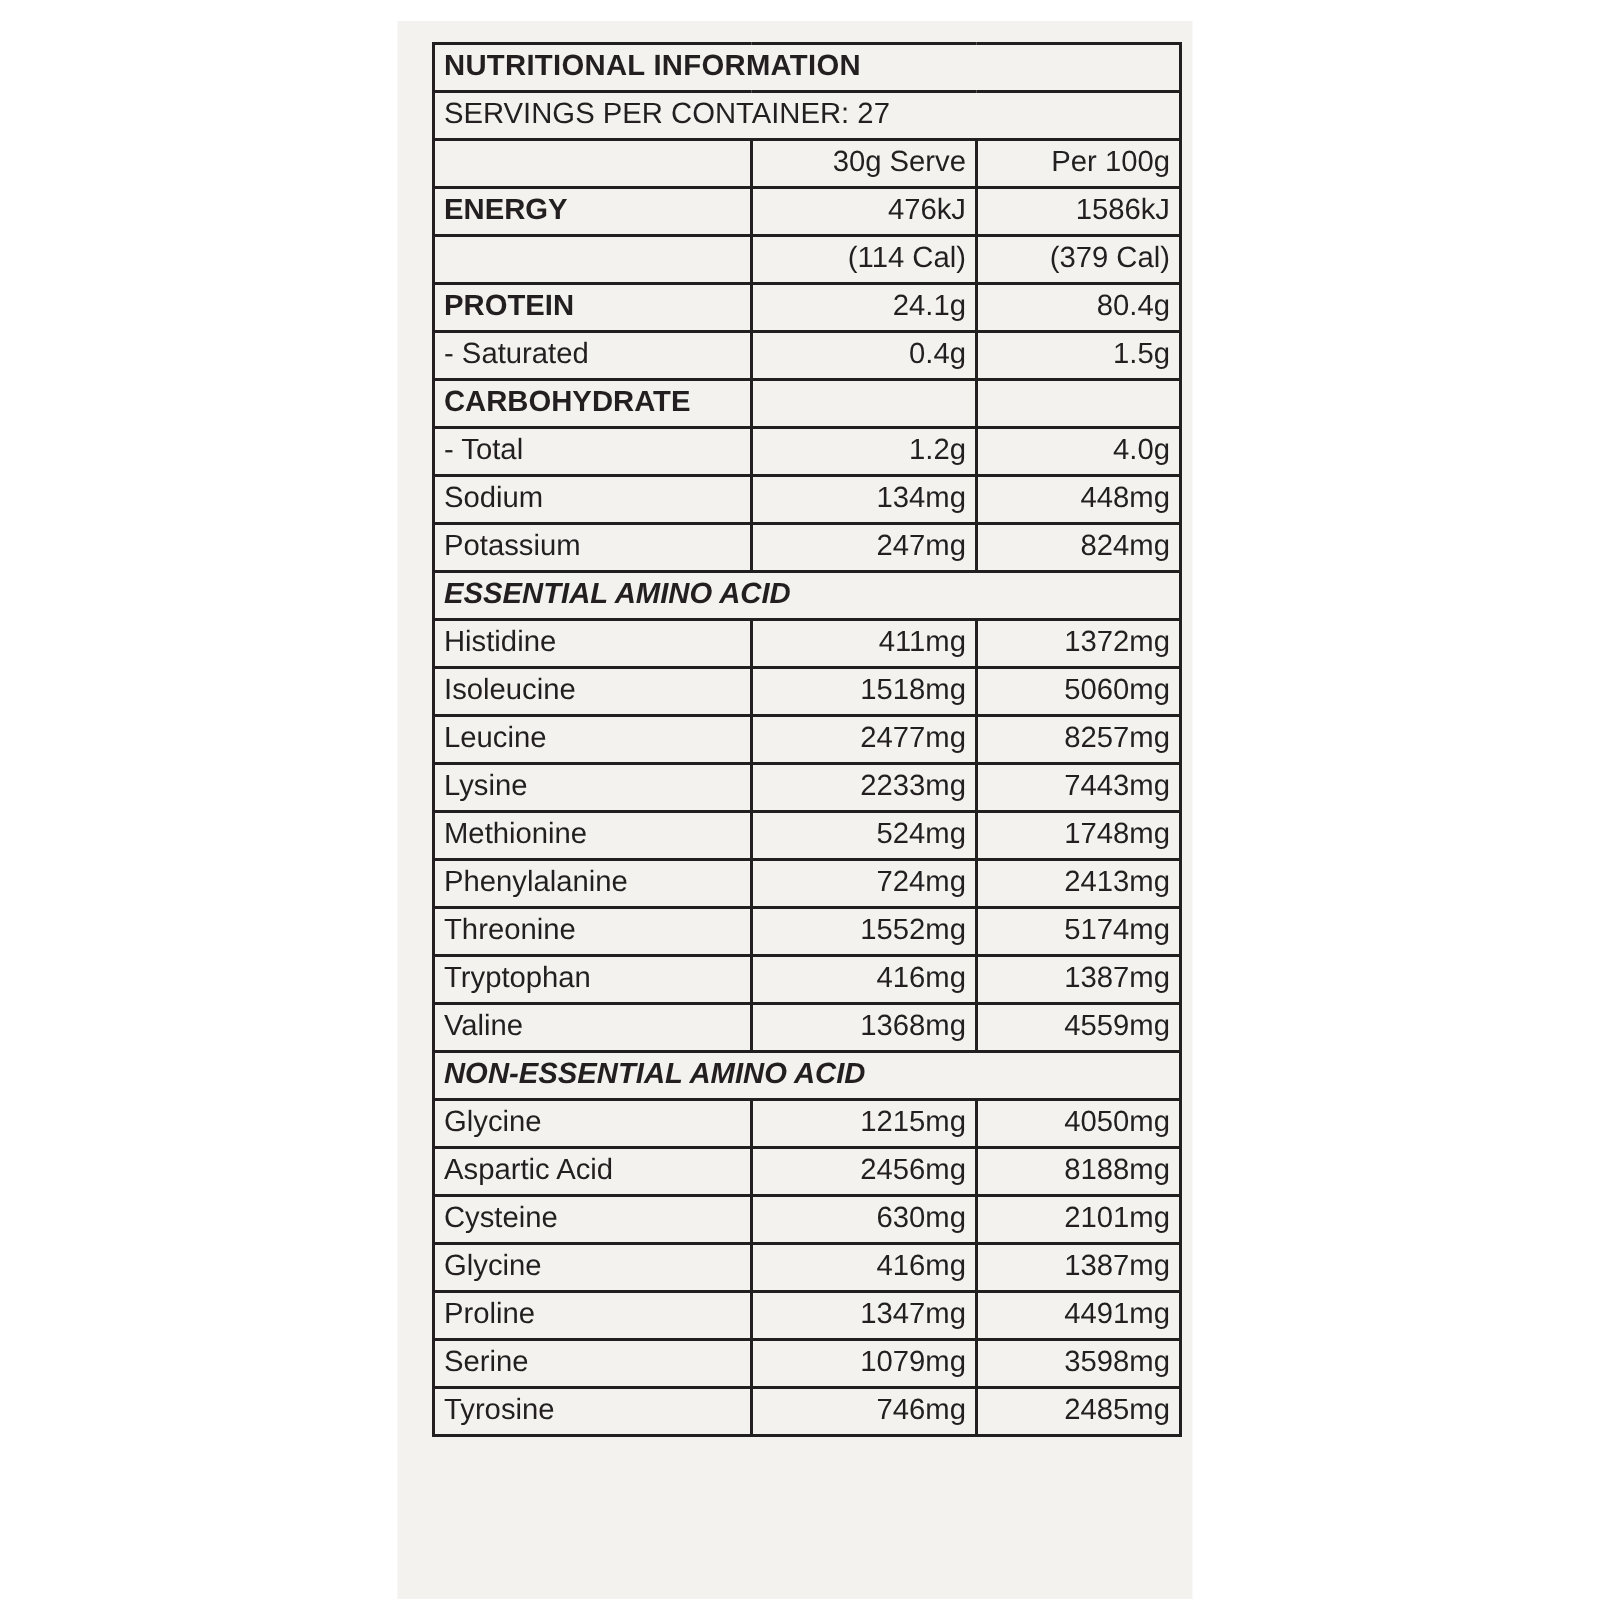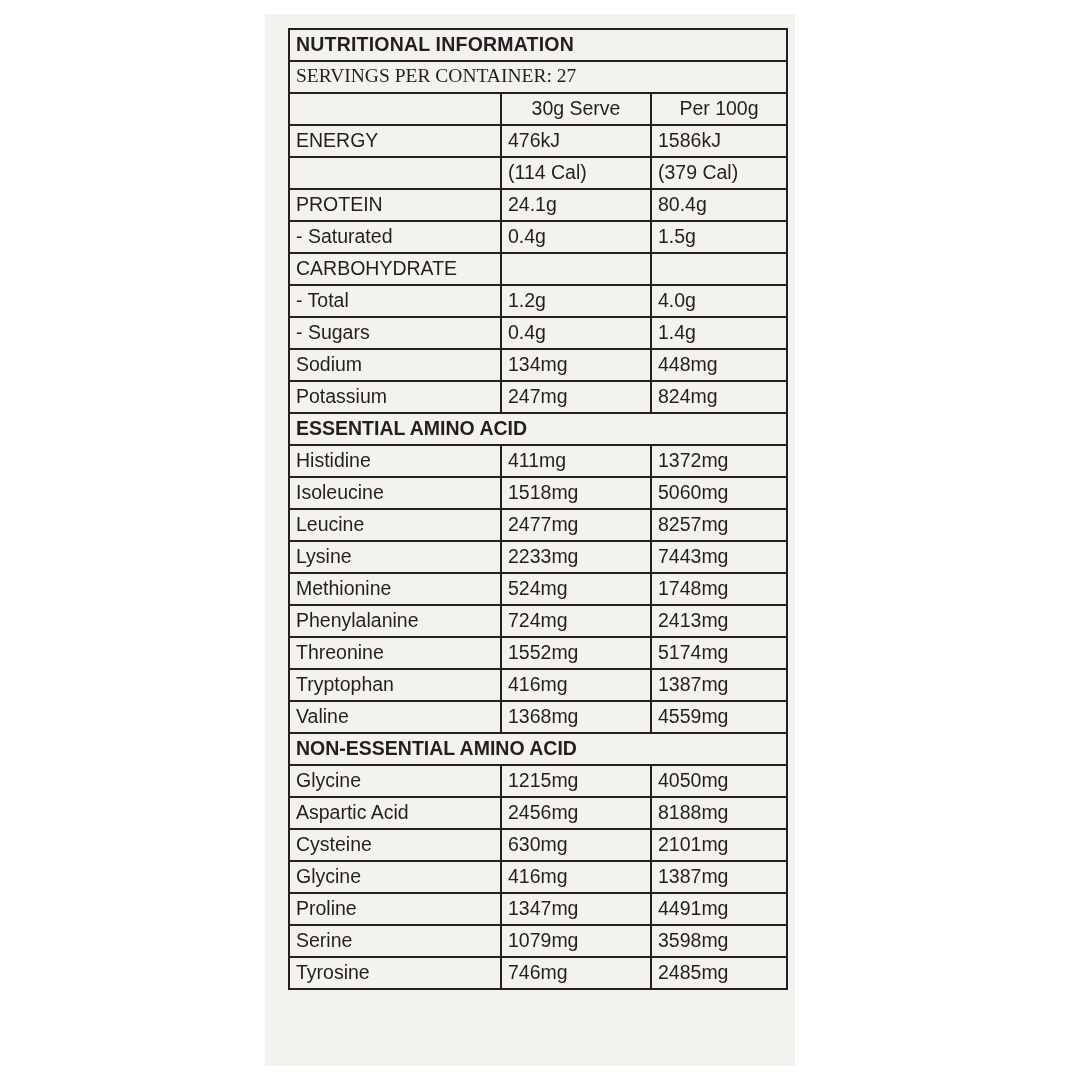--- a/index.html
+++ b/index.html
@@ -46,37 +46,37 @@
   col.c-a { width: 150px; }
   col.c-b { width: 136px; }
   .hdr-row td {
     font-weight: bold;
     font-size: 20px;
     letter-spacing: 0.2px;
     margin-left: 16px;
   }
   .sub-row td {
     font-size: 19.5px;
-    font-family: Liberation Serif, serif;
   }
   .colhdr td {
-    text-align: center;
+    text-align: right;
     font-size: 19.5px;
     margin-top: 40px;
   }
   .num {
-    text-align: left;
+    text-align: right;
     font-variant-numeric: tabular-nums;
   }
   .bold {
-    font-weight: normal;
+    font-weight: bold;
   }
   .section td {
     font-weight: bold;
     font-size: 20px;
+    font-style: italic;
   }
 </style>
 </head>
 <body>
 
 <div class="panel"></div>
 
 <div class="table-wrap">
   <table class="nutri">
     <colgroup>
@@ -121,25 +121,20 @@
         <td class="bold">CARBOHYDRATE</td>
         <td class="num"></td>
         <td class="num"></td>
       </tr>
       <tr>
         <td>- Total</td>
         <td class="num">1.2g</td>
         <td class="num">4.0g</td>
       </tr>
       <tr>
-        <td>- Sugars</td>
-        <td class="num">0.4g</td>
-        <td class="num">1.4g</td>
-      </tr>
-      <tr>
         <td>Sodium</td>
         <td class="num">134mg</td>
         <td class="num">448mg</td>
       </tr>
       <tr>
         <td>Potassium</td>
         <td class="num">247mg</td>
         <td class="num">824mg</td>
       </tr>
 

